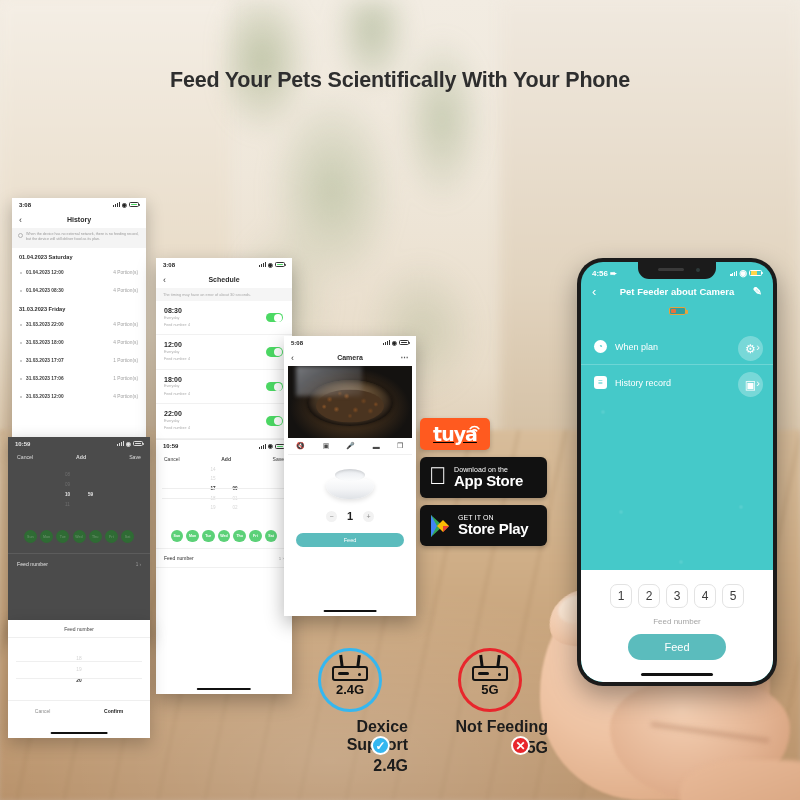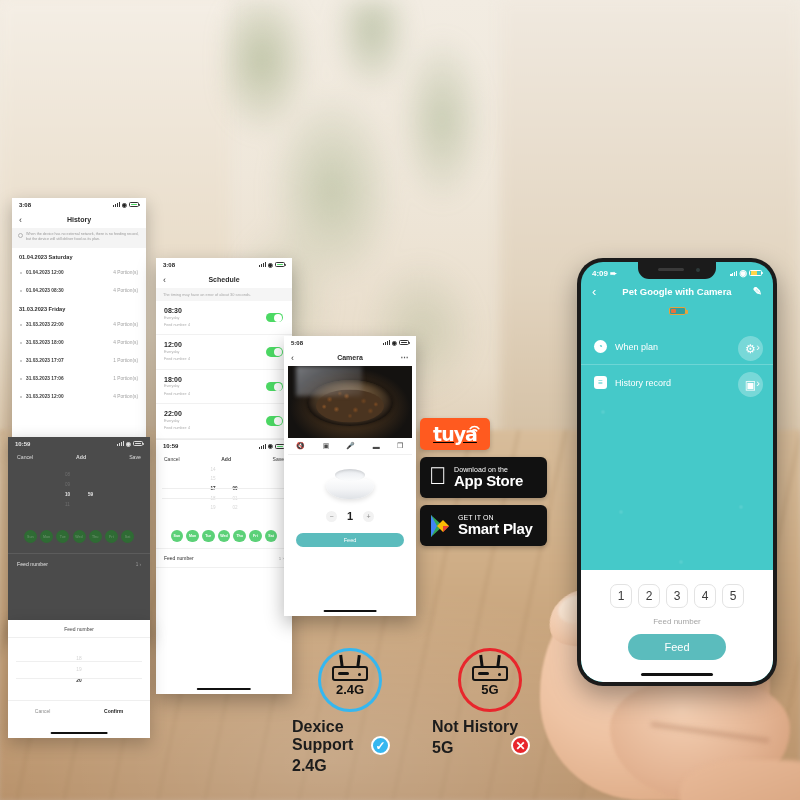--- a/index.html
+++ b/index.html
@@ -266,21 +266,21 @@
     box-shadow:0 2px 5px rgba(0,0,0,.25);
   }
   .store .txt { display:flex;flex-direction:column;justify-content:flex-end;color:#fff; }
   .store .small { font-size:7px; letter-spacing:.1px; }
   .store .big { font-size:15px; font-weight:bold; line-height:1.05; letter-spacing:-.3px; }
   .apple { font-size:24px; color:#fff; line-height:1; margin-top:-3px; }
 
   
   #wifi-badges { position:absolute; left:292px; top:648px; width:256px; z-index:30;
                  display:flex; justify-content:space-between; }
-  .wb { width:116px; text-align:left; position:relative; }
+  .wb { width:116px; text-align:right; position:relative; }
   .wb .ring {
     width:64px;height:64px;border-radius:50%;margin:0 auto;position:relative;
     display:flex;flex-direction:column;align-items:center;justify-content:center;
   }
   .wb.ok  .ring { border:3px solid #35b7f0; }
   .wb.no  .ring { border:3px solid #e8262c; }
   .router { width:36px;height:15px;border:2.6px solid #111;border-radius:3px;
             position:relative; margin-top:2px; }
   .router::before, .router::after {
     content:''; position:absolute; top:-13px; width:2.6px; height:13px; background:#111;
@@ -457,20 +457,21 @@
 
 <div id="scene">
   <div class="blur-wall-l"></div>
   <div class="blur-wall-r"></div>
   <div class="blur-plant"></div>
   <div class="floor"></div>
   <div class="floor-shade"></div>
 </div>
 
 <div id="headline">
+  <div class="h2">Feed Your Pets Scientifically With Your Phone</div>
 </div>
 
 <div class="phone" id="phone-history">
   <div class="statusbar">
     <span>3:08</span>
     <span class="sb-right">
       <span class="bars">
           <i></i>
           <i></i>
           <i></i>
@@ -778,21 +779,21 @@
   </div>
   <div class="store">
     <svg width="22" height="24" viewBox="0 0 22 24">
       <polygon points="2,1 14,12 2,23" fill="#34a853"></polygon>
       <polygon points="2,1 2,23 8,12" fill="#4285f4"></polygon>
       <polygon points="8,12 14,6 20,12 14,18" fill="#fbbc04"></polygon>
       <polygon points="14,12 20,12 14,18" fill="#ea4335"></polygon>
     </svg>
     <span class="txt">
       <span class="small">GET IT ON</span>
-      <span class="big">Smart Play</span>
+      <span class="big">Store Play</span>
     </span>
   </div>
 </div>
 
 <div id="wifi-badges">
   <div class="wb ok">
     <div class="ring">
       <div class="router">
           <i></i>
           <b></b>
@@ -805,21 +806,21 @@
   </div>
   <div class="wb no">
     <div class="ring">
       <div class="router">
           <i></i>
           <b></b>
         </div>
       <div class="band">5G</div>
     </div>
     <div class="mark">✕</div>
-    <div class="cap1">Not History</div>
+    <div class="cap1">Not Feeding</div>
     <div class="cap2">5G</div>
   </div>
 </div>
 
 <div id="hand">
   <div class="palm"></div>
   <div class="fingers"></div>
   <div class="crease"></div>
   <div class="wrist"></div>
   <div class="thumb"></div>
@@ -828,39 +829,39 @@
 
 <div id="main-phone">
   <div id="main-screen">
     <div class="pattern"></div>
     <div class="notch">
       <span class="spk"></span>
       <span class="cam"></span>
     </div>
     <div class="m-status">
       <span class="left">
-        <span>4:09</span>
+        <span>4:56</span>
         <span>➨</span>
       </span>
       <span class="sb-right">
         <span class="bars">
             <i></i>
             <i></i>
             <i></i>
             <i></i>
           </span>
         <span class="wifi" style="font-size:9px">◉</span>
         <span class="batt">
             <i></i>
           </span>
       </span>
     </div>
     <div class="m-nav">
       <span class="back">‹</span>
-      <span>Pet Google with Camera</span>
+      <span>Pet Feeder about Camera</span>
       <span class="pen">✎</span>
     </div>
     <div class="m-batt-chip">
         <i></i>
       </div>
 
     <div class="side-btns">
       <span class="sb">
         <span>⚙</span>
       </span>

